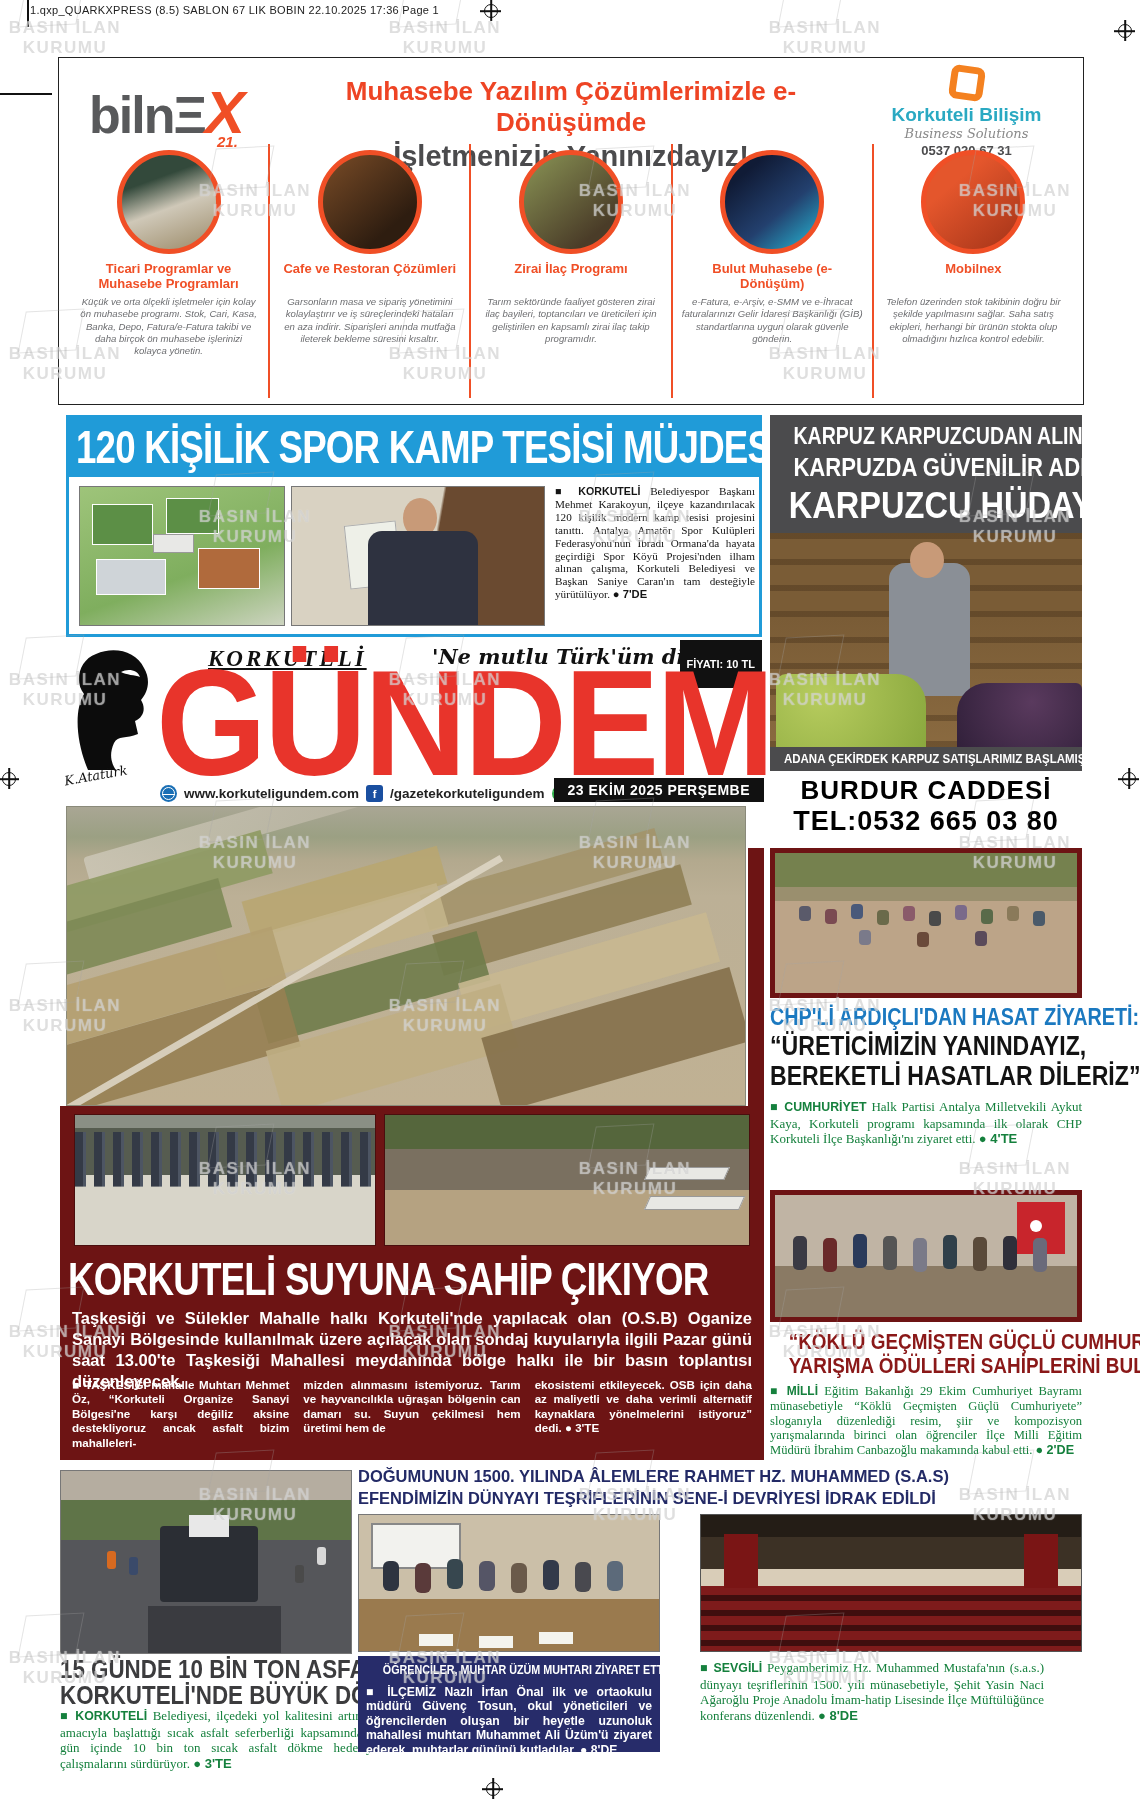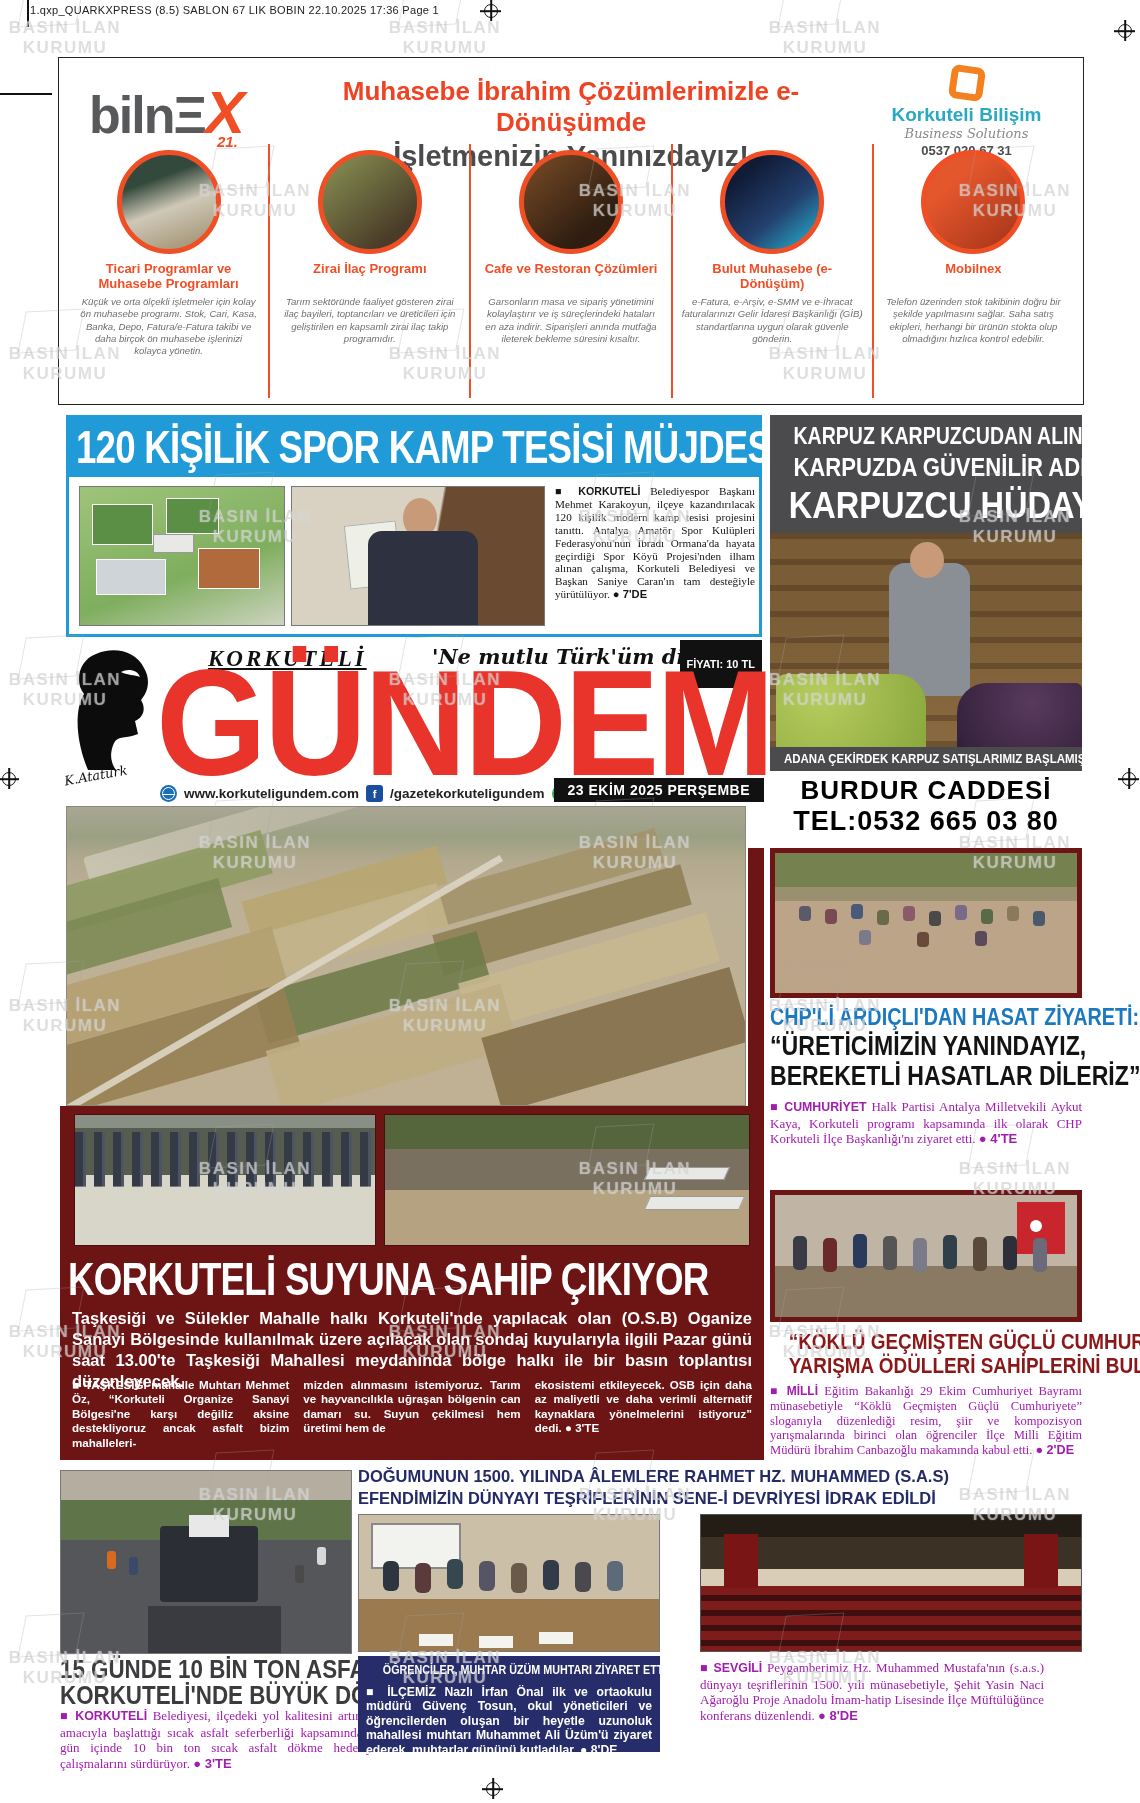--- a/index.html
+++ b/index.html
@@ -155,21 +155,21 @@
   .harvest{top:848px;height:150px;
      background:linear-gradient(180deg,#75814e 0 24%,#9a8f6e 24% 34%,#bca488 34% 100%);}
   .crowd{position:absolute;left:8%;top:38%;width:12px;height:15px;border-radius:4px;background:#5a5a6a;
      box-shadow:26px 3px 0 #7a4a52,52px -2px 0 #49597a,78px 4px 0 #6a6a4a,104px 0 0 #8a5a6a,
         130px 5px 0 #4a4a4a,156px -1px 0 #7a6a8a,182px 3px 0 #596a49,208px 0 0 #8a7a5a,
         234px 5px 0 #4a5a6a,118px 26px 0 #6a4a3a,60px 24px 0 #7a7a8a,176px 25px 0 #5a4a5a;}
   .chp{left:770px;top:1004px;width:312px;}
   .chp-kick{color:#1b79c0;font-weight:bold;font-size:23px;white-space:nowrap;transform:scaleX(.86);transform-origin:left;}
   .chp-h{font-weight:bold;font-size:27.5px;line-height:30px;color:#131313;white-space:nowrap;
          transform:scaleX(.84);transform-origin:left;}
-  .serif-body{font-family:"Liberation Serif",serif;font-size:13px;line-height:15.6px;text-align:justify;color:#a21caf;}
+  .serif-body{font-family:"Liberation Serif",serif;font-size:13px;line-height:15.6px;text-align:justify;color:#15803d;}
   .chp .serif-body{margin-top:8px;}
   .koklu-ph{top:1190px;height:132px;background:linear-gradient(180deg,#c0b4a4 0 58%,#8a7a64 58% 100%);}
   .koklu-ph .flag{position:absolute;right:4%;top:6%;width:16%;height:42%;background:#c8252c;}
   .koklu-ph .flag:before{content:"";position:absolute;left:28%;top:34%;width:12px;height:12px;border-radius:50%;
       background:#fff;}
   .koklu-ph .ppl{position:absolute;left:6%;top:34%;width:14px;height:34px;border-radius:5px;background:#3a3a44;
       box-shadow:30px 2px 0 #6a2a2a,60px -2px 0 #2a3a5a,90px 0 0 #555,120px 2px 0 #7a7a88,150px -1px 0 #30404a,
                  180px 1px 0 #5a4a3a,210px 0 0 #2f2f3a,240px 2px 0 #6a6a7a;}
   .koklu{left:770px;top:1330px;width:312px;text-align:center;}
   .koklu-h{color:#8a1818;font-weight:bold;font-size:21.5px;line-height:24px;white-space:nowrap;
@@ -223,44 +223,44 @@
   <div class="cornL2"></div>
   <div class="reg" style="left:484px;top:4px;"></div>
   <div class="reg" style="left:1118px;top:24px;"></div>
   <div class="reg" style="left:2px;top:772px;"></div>
   <div class="reg" style="left:1122px;top:772px;"></div>
   <div class="reg" style="left:486px;top:1782px;"></div>
 
   <div class="abs ad-box">
     <div class="abs bilnex"><span>biln</span><span>Ξ</span><span class="bx">X</span><span class="b21">21.</span></div>
     <div class="abs ad-head">
-      <div class="l1">Muhasebe İbrahim Çözümlerimizle e-Dönüşümde</div>
+      <div class="l1">Muhasebe Yazılım Çözümlerimizle e-Dönüşümde</div>
       <div class="l2">İşletmenizin Yanınızdayız!</div>
     </div>
     <div class="abs kb">
       <div class="kb-icon"></div>
       <div class="kb-name">Korkuteli Bilişim</div>
       <div class="kb-tag">Business Solutions</div>
       <div class="kb-tel">0537 020 67 31</div>
     </div>
     <div class="prod-row">
       <div class="prod">
         <div class="prod-photo pp1"></div>
         <div class="prod-title">Ticari Programlar ve Muhasebe Programları</div>
         <div class="prod-desc">Küçük ve orta ölçekli işletmeler için kolay ön muhasebe programı. Stok, Cari, Kasa, Banka, Depo, Fatura/e-Fatura takibi ve daha birçok ön muhasebe işlerinizi kolayca yönetin.</div>
       </div>
       <div class="prod">
+        <div class="prod-photo pp3"></div>
+        <div class="prod-title">Cafe ve Restoran Çözümleri</div>
+        <div class="prod-desc">Garsonların masa ve sipariş yönetimini kolaylaştırır ve iş süreçlerindeki hataları en aza indirir. Siparişleri anında mutfağa ileterek bekleme süresini kısaltır.</div>
+      </div>
+      <div class="prod">
         <div class="prod-photo pp4"></div>
         <div class="prod-title">Zirai İlaç Programı</div>
         <div class="prod-desc">Tarım sektöründe faaliyet gösteren zirai ilaç bayileri, toptancıları ve üreticileri için geliştirilen en kapsamlı zirai ilaç takip programıdır.</div>
-      </div>
-      <div class="prod">
-        <div class="prod-photo pp3"></div>
-        <div class="prod-title">Cafe ve Restoran Çözümleri</div>
-        <div class="prod-desc">Garsonların masa ve sipariş yönetimini kolaylaştırır ve iş süreçlerindeki hataları en aza indirir. Siparişleri anında mutfağa ileterek bekleme süresini kısaltır.</div>
       </div>
       <div class="prod">
         <div class="prod-photo pp5"></div>
         <div class="prod-title">Bulut Muhasebe (e-Dönüşüm)</div>
         <div class="prod-desc">e-Fatura, e-Arşiv, e-SMM ve e-İhracat faturalarınızı Gelir İdaresi Başkanlığı (GİB) standartlarına uygun olarak güvenle gönderin.</div>
       </div>
       <div class="prod">
         <div class="prod-photo pp6"></div>
         <div class="prod-title">Mobilnex</div>
         <div class="prod-desc">Telefon üzerinden stok takibinin doğru bir şekilde yapılmasını sağlar. Saha satış ekipleri, herhangi bir ürünün stokta olup olmadığını hızlıca kontrol edebilir.</div>

